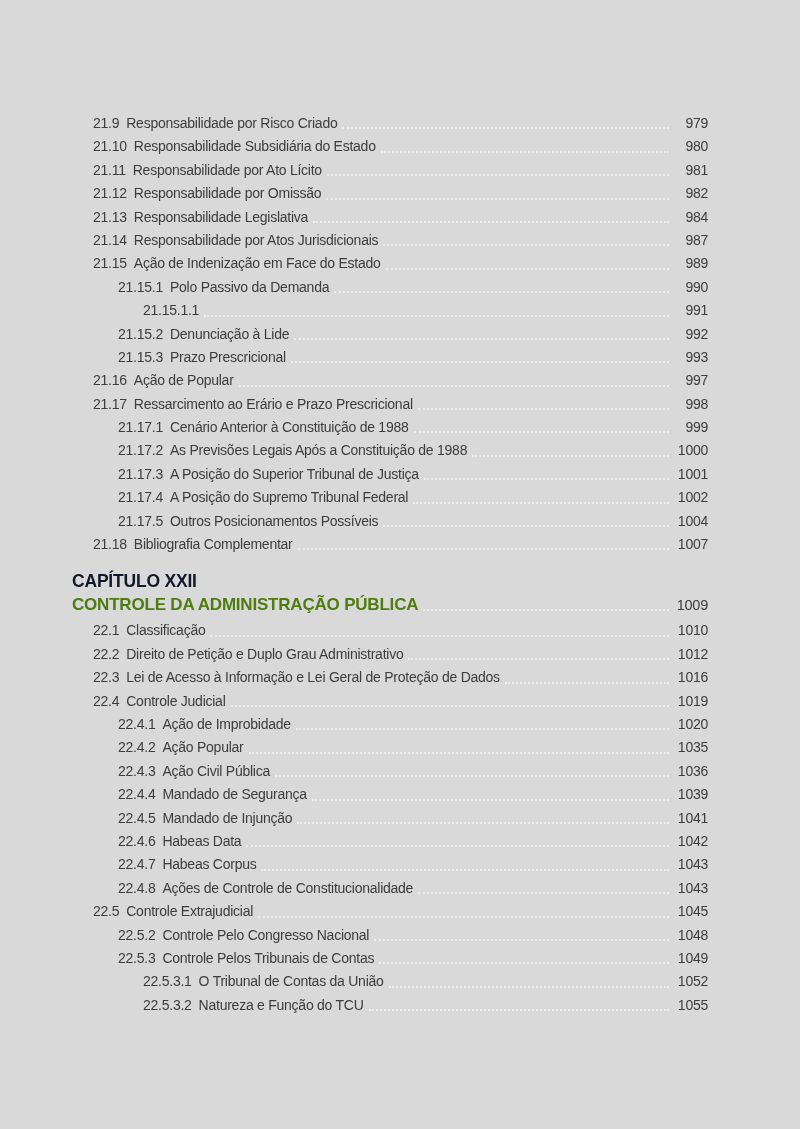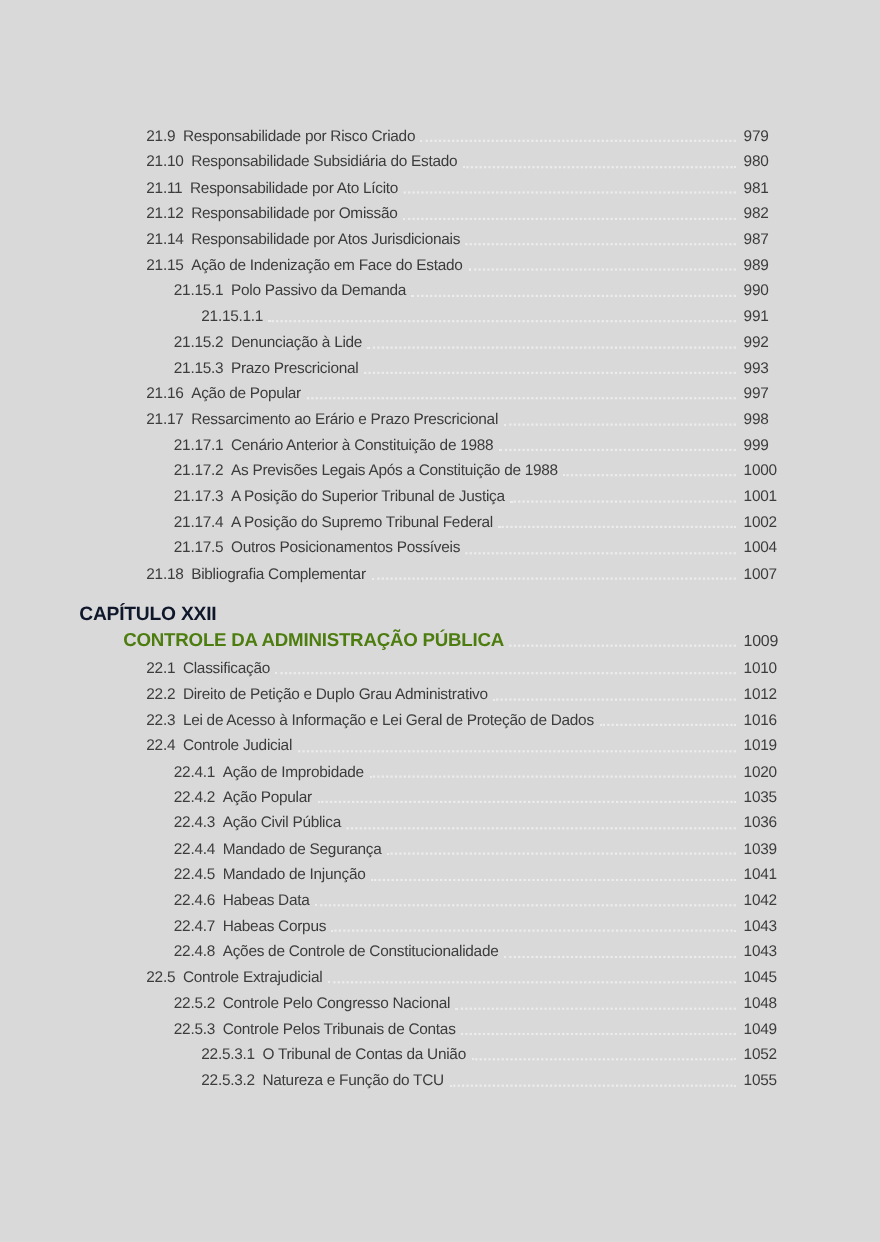--- a/index.html
+++ b/index.html
@@ -23,37 +23,37 @@
     width: 636px;
   }
   .row {
     display: flex;
     align-items: baseline;
     height: 23.4px;
     line-height: 23.4px;
     font-size: 14px;
     letter-spacing: -0.25px;
     white-space: nowrap;
-    margin-left: 40px;
   }
   .row.level-1 { padding-left: 21px; }
   .row.level-2 { padding-left: 46px; }
   .row.level-3 { padding-left: 71px; }
   .num { flex: 0 0 auto; }
   .title { flex: 0 0 auto; margin-left: 7px; }
   .leader {
     flex: 1 1 auto;
     align-self: flex-end;
     border-bottom: 2px dotted #ededed;
     margin: 0 7px 6px 5px;
     min-width: 12px;
   }
   .pg {
     flex: 0 0 auto;
     min-width: 32px;
+    text-align: right;
   }
   .chapter { margin-top: 13px; margin-bottom: 2px; }
   .chapter-label {
     font-size: 17.5px;
     line-height: 24px;
     font-weight: bold;
     color: #0f172a;
     letter-spacing: -0.2px;
   }
   .chapter-row {
@@ -95,20 +95,26 @@
     <span class="pg">981</span>
   </div>
 
   <div class="row level-1">
     <span class="num">21.12</span>
     <span class="title">Responsabilidade por Omissão</span>
     <span class="leader"></span>
     <span class="pg">982</span>
   </div>
 
+  <div class="row level-1">
+    <span class="num">21.13</span>
+    <span class="title">Responsabilidade Legislativa</span>
+    <span class="leader"></span>
+    <span class="pg">984</span>
+  </div>
 
   <div class="row level-1">
     <span class="num">21.14</span>
     <span class="title">Responsabilidade por Atos Jurisdicionais</span>
     <span class="leader"></span>
     <span class="pg">987</span>
   </div>
 
   <div class="row level-1">
     <span class="num">21.15</span>

